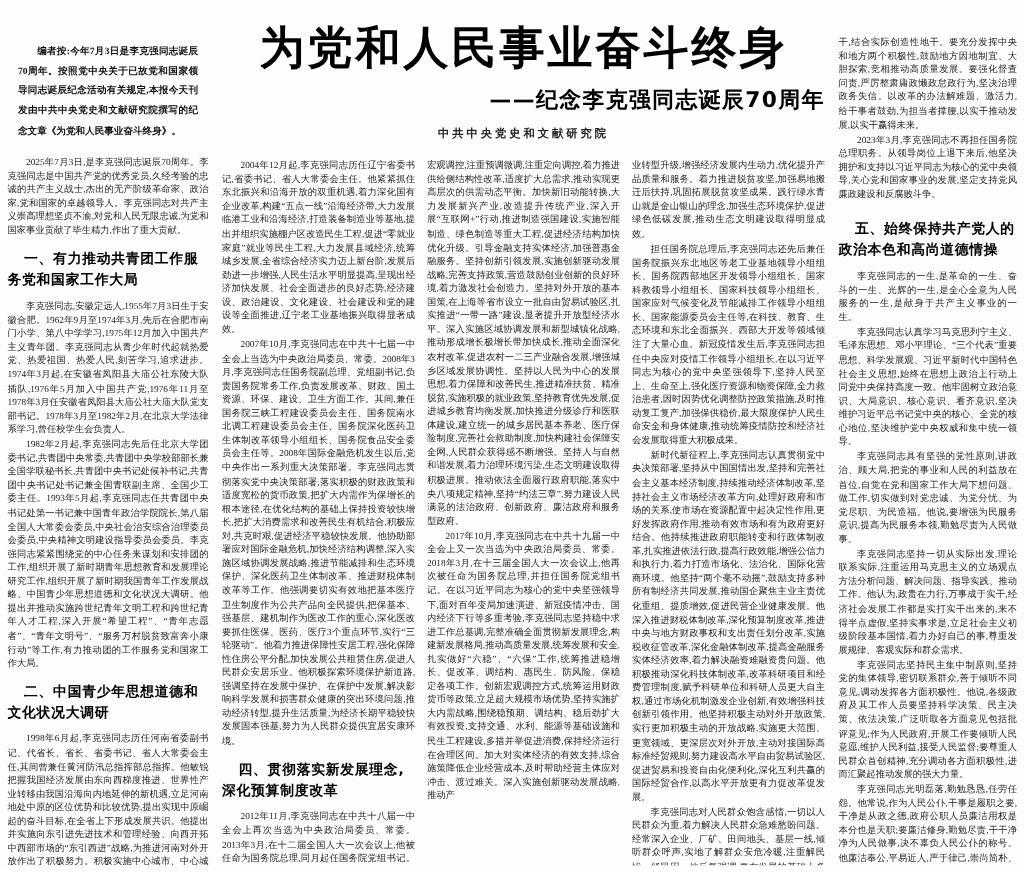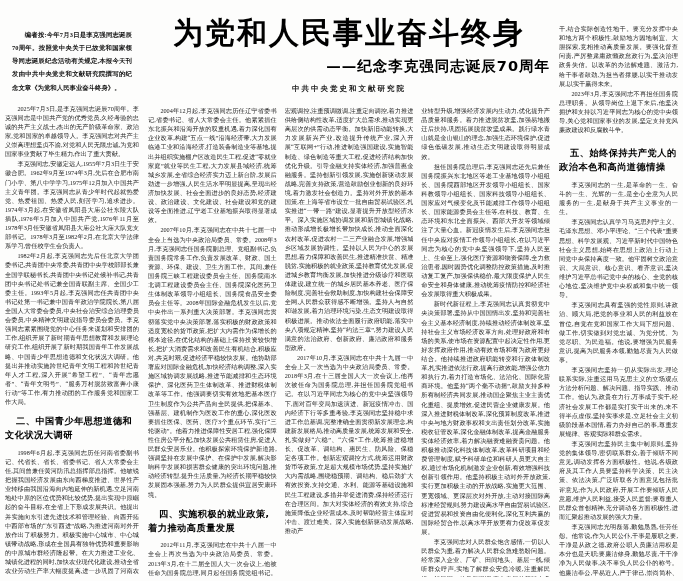--- a/index.html
+++ b/index.html
@@ -58,38 +58,39 @@
 </head>
 <body>
 
 <div class="page">
 
   <div class="col c1">
     <div class="editor-note">
       <p><span class="note-label">编者按:</span><span>今年7月3日是李克强同志诞辰70周年。按照党中央关于已故党和国家领导同志诞辰纪念活动有关规定,本报今天刊发由中共中央党史和文献研究院撰写的纪念文章《为党和人民事业奋斗终身》。</span></p>
     </div>
     <p class="body">2025年7月3日,是李克强同志诞辰70周年。李克强同志是中国共产党的优秀党员,久经考验的忠诚的共产主义战士,杰出的无产阶级革命家、政治家,党和国家的卓越领导人。李克强同志对共产主义崇高理想坚贞不渝,对党和人民无限忠诚,为党和国家事业贡献了毕生精力,作出了重大贡献。</p>
+    <h3 class="sec">一、有力推动共青团工作服务党和国家工作大局</h3>
     <p class="body">李克强同志,安徽定远人,1955年7月3日生于安徽合肥。1962年9月至1974年3月,先后在合肥市南门小学、第八中学学习,1975年12月加入中国共产主义青年团。李克强同志从青少年时代起就热爱党、热爱祖国、热爱人民,刻苦学习,追求进步。1974年3月起,在安徽省凤阳县大庙公社东陵大队插队,1976年5月加入中国共产党,1976年11月至1978年3月任安徽省凤阳县大庙公社大庙大队党支部书记。1978年3月至1982年2月,在北京大学法律系学习,曾任校学生会负责人。</p>
     <p class="body">1982年2月起,李克强同志先后任北京大学团委书记,共青团中央常委,共青团中央学校部部长兼全国学联秘书长,共青团中央书记处候补书记,共青团中央书记处书记兼全国青联副主席、全国少工委主任。1993年5月起,李克强同志任共青团中央书记处第一书记兼中国青年政治学院院长,第八届全国人大常委会委员,中央社会治安综合治理委员会委员,中央精神文明建设指导委员会委员。李克强同志紧紧围绕党的中心任务来谋划和安排团的工作,组织开展了新时期青年思想教育和发展理论研究工作,组织开展了新时期我国青年工作发展战略、中国青少年思想道德和文化状况大调研。他提出并推动实施跨世纪青年文明工程和跨世纪青年人才工程,深入开展“希望工程”、“青年志愿者”、“青年文明号”、“服务万村脱贫致富奔小康行动”等工作,有力推动团的工作服务党和国家工作大局。</p>
     <h3 class="sec">二、中国青少年思想道德和文化状况大调研</h3>
     <p class="body">1998年6月起,李克强同志历任河南省委副书记、代省长、省长、省委书记、省人大常委会主任,其间曾兼任黄河防汛总指挥部总指挥。他敏锐把握我国经济发展由东向西梯度推进、世界性产业转移由我国沿海向内地延伸的新机遇,立足河南地处中原的区位优势和比较优势,提出实现中原崛起的奋斗目标,在全省上下形成发展共识。他提出并实施向东引进先进技术和管理经验、向西开拓中西部市场的“东引西进”战略,为推进河南对外开放作出了积极努力。积极实施中心城市、中心城镇带动战略,形成在全国具有独特优势和重要影响的中原城市群经济隆起带。在大力推进工业化、城镇化进程的同时,加快农业现代化建设,推动全省农业劳动生产率大幅度提高,进一步巩固了河南农业大省的农业基础地位,推动河南经济社会各项事业取得长足发展,城乡面貌发生积极变化。</p>
   </div>
 
   <div class="mid">
     <header class="title-block">
       <h1 class="main-title">为党和人民事业奋斗终身</h1>
       <h2 class="subtitle">——纪念李克强同志诞辰70周年</h2>
       <div class="byline">中共中央党史和文献研究院</div>
     </header>
     <div class="mid-cols">
 
       <div class="col c2">
         <p class="body">2004年12月起,李克强同志历任辽宁省委书记,省委书记、省人大常委会主任。他紧紧抓住东北振兴和沿海开放的双重机遇,着力深化国有企业改革,构建“五点一线”沿海经济带,大力发展临港工业和沿海经济,打造装备制造业等基地,提出并组织实施棚户区改造民生工程,促进“零就业家庭”就业等民生工程,大力发展县域经济,统筹城乡发展,全省综合经济实力迈上新台阶,发展后劲进一步增强,人民生活水平明显提高,呈现出经济加快发展、社会全面进步的良好态势,经济建设、政治建设、文化建设、社会建设和党的建设等全面推进,辽宁老工业基地振兴取得显著成效。</p>
         <p class="body">2007年10月,李克强同志在中共十七届一中全会上当选为中央政治局委员、常委。2008年3月,李克强同志任国务院副总理、党组副书记,负责国务院常务工作,负责发展改革、财政、国土资源、环保、建设、卫生方面工作。其间,兼任国务院三峡工程建设委员会主任、国务院南水北调工程建设委员会主任、国务院深化医药卫生体制改革领导小组组长、国务院食品安全委员会主任等。2008年国际金融危机发生以后,党中央作出一系列重大决策部署。李克强同志贯彻落实党中央决策部署,落实积极的财政政策和适度宽松的货币政策,把扩大内需作为保增长的根本途径,在优化结构的基础上保持投资较快增长,把扩大消费需求和改善民生有机结合,积极应对,共克时艰,促进经济平稳较快发展。他协助部署应对国际金融危机,加快经济结构调整,深入实施区域协调发展战略,推进节能减排和生态环境保护、深化医药卫生体制改革、推进财税体制改革等工作。他强调要切实有效地把基本医疗卫生制度作为公共产品向全民提供,把保基本、强基层、建机制作为医改工作的重心,深化医改要抓住医保、医药、医疗3个重点环节,实行“三轮驱动”。他着力推进保障性安居工程,强化保障性住房公平分配,加快发展公共租赁住房,促进人民群众安居乐业。他积极探索环境保护新道路,强调坚持在发展中保护、在保护中发展,解决影响科学发展和损害群众健康的突出环境问题,推动经济转型,提升生活质量,为经济长期平稳较快发展固本强基,努力为人民群众提供宜居安康环境。</p>
-        <h3 class="sec">四、实施积极的就业政策,着力推动高质量发展</h3>
+        <h3 class="sec">四、贯彻落实新发展理念,深化预算制度改革</h3>
         <p class="body">2012年11月,李克强同志在中共十八届一中全会上再次当选为中央政治局委员、常委。2013年3月,在十二届全国人大一次会议上,他被任命为国务院总理,同月起任国务院党组书记。在以习近平同志为核心的党中央坚强领导下,面对世界经济复苏乏力、局部冲突和动荡频发、全球性问题加剧的外部环境,面对我国经济发展进入新常态等一系列深刻变化,李克强同志坚持稳中求进工作总基调,保持战略定力,着力完善</p>
       </div>
 
       <div class="col c3">
         <p class="body cont">宏观调控,注重预调微调,注重定向调控,着力推进供给侧结构性改革,适度扩大总需求,推动实现更高层次的供需动态平衡。加快新旧动能转换,大力发展新兴产业,改造提升传统产业,深入开展“互联网+”行动,推进制造强国建设,实施智能制造、绿色制造等重大工程,促进经济结构加快优化升级。引导金融支持实体经济,加强普惠金融服务。坚持创新引领发展,实施创新驱动发展战略,完善支持政策,营造鼓励创业创新的良好环境,着力激发社会创造力。坚持对外开放的基本国策,在上海等省市设立一批自由贸易试验区,扎实推进“一带一路”建设,显著提升开放型经济水平。深入实施区域协调发展和新型城镇化战略,推动形成增长极增长带加快成长,推动全面深化农村改革,促进农村一二三产业融合发展,增强城乡区域发展协调性。坚持以人民为中心的发展思想,着力保障和改善民生,推进精准扶贫、精准脱贫,实施积极的就业政策,坚持教育优先发展,促进城乡教育均衡发展,加快推进分级诊疗和医联体建设,建立统一的城乡居民基本养老、医疗保险制度,完善社会救助制度,加快构建社会保障安全网,人民群众获得感不断增强。坚持人与自然和谐发展,着力治理环境污染,生态文明建设取得积极进展。推动依法全面履行政府职能,落实中央八项规定精神,坚持“约法三章”,努力建设人民满意的法治政府、创新政府、廉洁政府和服务型政府。</p>
         <p class="body">2017年10月,李克强同志在中共十九届一中全会上又一次当选为中央政治局委员、常委。2018年3月,在十三届全国人大一次会议上,他再次被任命为国务院总理,并担任国务院党组书记。在以习近平同志为核心的党中央坚强领导下,面对百年变局加速演进、新冠疫情冲击、国内经济下行等多重考验,李克强同志坚持稳中求进工作总基调,完整准确全面贯彻新发展理念,构建新发展格局,推动高质量发展,统筹发展和安全,扎实做好“六稳”、“六保”工作,统筹推进稳增长、促改革、调结构、惠民生、防风险、保稳定各项工作。创新宏观调控方式,统筹运用财政货币等政策,立足超大规模市场优势,坚持实施扩大内需战略,围绕稳预期、调结构、稳后劲扩大有效投资,支持交通、水利、能源等基础设施和民生工程建设,多措并举促进消费,保持经济运行在合理区间。加大对实体经济的有效支持,综合施策降低企业经营成本,及时帮助经营主体应对冲击、渡过难关。深入实施创新驱动发展战略,推动产</p>
       </div>
 
       <div class="col c4">
         <p class="body cont">业转型升级,增强经济发展内生动力,优化提升产品质量和服务。着力推进脱贫攻坚,加强易地搬迁后扶持,巩固拓展脱贫攻坚成果。践行绿水青山就是金山银山的理念,加强生态环境保护,促进绿色低碳发展,推动生态文明建设取得明显成效。</p>

